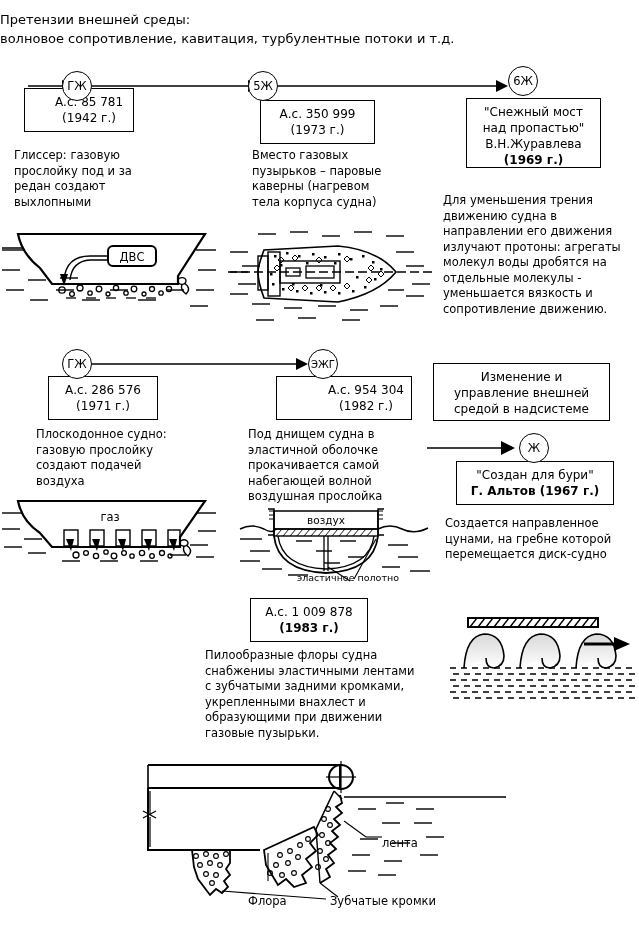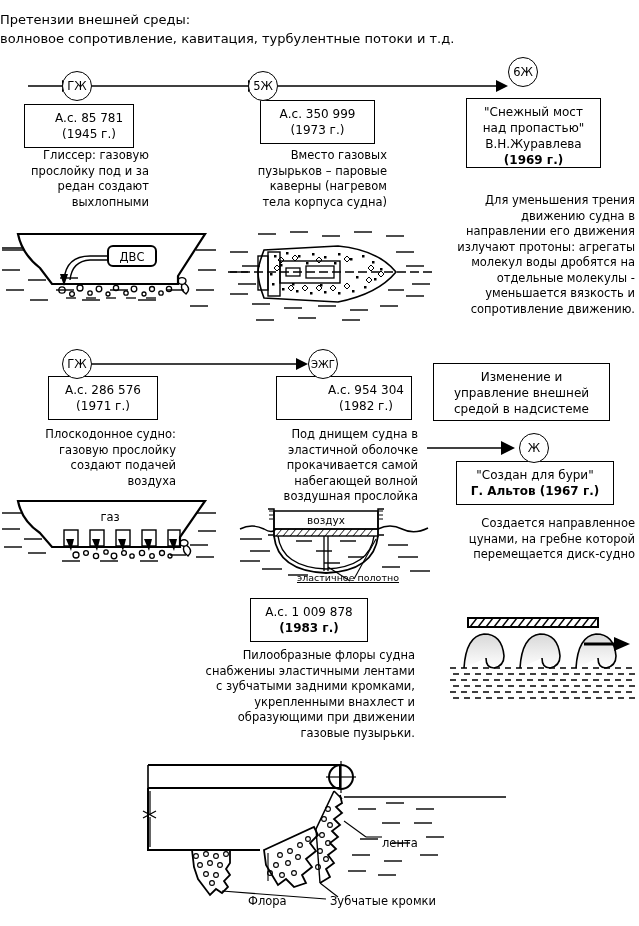--- a/index.html
+++ b/index.html
@@ -27,21 +27,21 @@
   }
   .node{
     width:30px;height:30px;border:1.4px solid #000;border-radius:50%;
     background:#fff;
     display:flex;align-items:center;justify-content:center;
     font-size:11.5px;
     box-sizing:border-box;
     z-index:6;
   }
   .cap{
-    text-align:right;font-size:11.5px;line-height:15.5px;
+    text-align:left;font-size:11.5px;line-height:15.5px;
   }
   .bold{font-weight:bold;}
   svg{display:block;overflow:visible;}
   .ln{stroke:#000;fill:none;}
 </style>
 </head>
 <body>
 
 <div class="abs title">
   <div>Претензии внешней среды:</div>
@@ -56,27 +56,27 @@
   <line class="ln" x1="278" y1="16" x2="496" y2="16" stroke-width="1.6"></line>
   <polygon points="496,10 508,16 496,22" fill="#000"></polygon>
 </svg>
 
 <div class="abs node" style="left:62px;top:71px;">
   <span>ГЖ</span>
 </div>
 <div class="abs node" style="left:248px;top:71px;">
   <span>5Ж</span>
 </div>
-<div class="abs node" style="left:508px;top:57px;align-items:center;">
+<div class="abs node" style="left:508px;top:66px;align-items:center;">
   <span>6Ж</span>
 </div>
 
-<div class="abs boxcard" style="left:24px;top:104px;width:110px;height:44px;padding-left:24px;">
+<div class="abs boxcard" style="left:24px;top:88px;width:110px;height:44px;padding-left:24px;">
   <div>А.с. 85 781</div>
-  <div>(1945 г.)</div>
+  <div>(1942 г.)</div>
 </div>
 <div class="abs cap" style="left:14px;top:148px;width:135px;">Глиссер: газовую прослойку под и за редан создают выхлопными</div>
 
 <svg class="abs" style="left:0px;top:228px;" width="220" height="100">
 
   <g stroke="#000" stroke-width="1.5">
     <line x1="2" y1="248" x2="22" y2="248" transform="translate(0,-228)"></line>
   </g>
   <g stroke="#000" stroke-width="1.4">
     <line x1="2" y1="22" x2="24" y2="22"></line>
@@ -361,21 +361,21 @@
 
   <path class="ln" d="M 36 41 Q 40 76 88 78 Q 136 76 140 41" stroke-width="1.8" fill="none"></path>
   <path class="ln" d="M 40 41 Q 44 72 88 74 Q 132 72 136 41" stroke-width="1.4" fill="none"></path>
 
   <line x1="86" y1="41" x2="86" y2="76" stroke="#000" stroke-width="1.3"></line>
   <line x1="90" y1="41" x2="90" y2="76" stroke="#000" stroke-width="1.3"></line>
 
   <line x1="138" y1="44" x2="116" y2="84" stroke="#000" stroke-width="1.1"></line>
   <line x1="90" y1="72" x2="112" y2="86" stroke="#000" stroke-width="1.1"></line>
 </svg>
-<div class="abs" style="left:288px;top:572px;width:120px;text-align:center;font-size:9.5px;text-decoration:underline;">эластичное полотно</div>
+<div class="abs" style="left:288px;top:572px;width:120px;text-align:center;font-size:9.5px;">эластичное полотно</div>
 
 <div class="abs boxcard" style="left:433px;top:363px;width:177px;height:58px;">
   <div>Изменение и</div>
   <div>управление внешней</div>
   <div>средой в надсистеме</div>
 </div>
 
 <svg class="abs" style="left:425px;top:430px;" width="110" height="40">
   <line class="ln" x1="2" y1="18" x2="76" y2="18" stroke-width="1.6"></line>
   <polygon points="76,11 90,18 76,25" fill="#000"></polygon>

